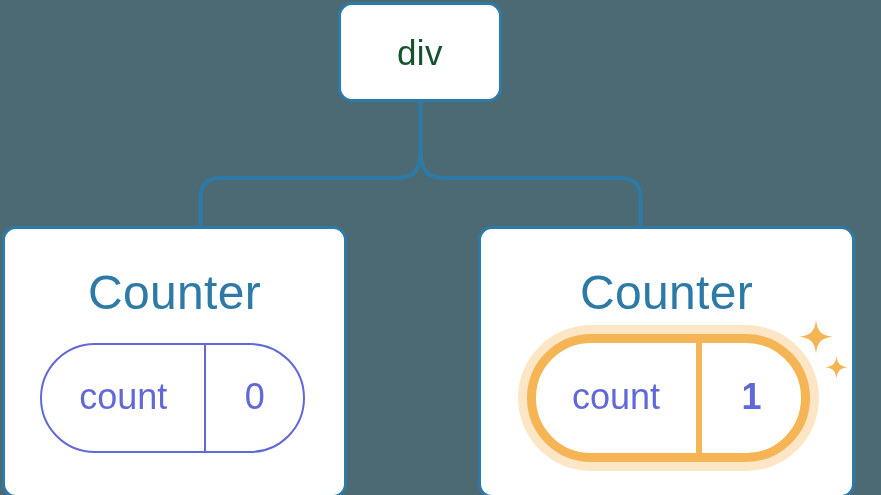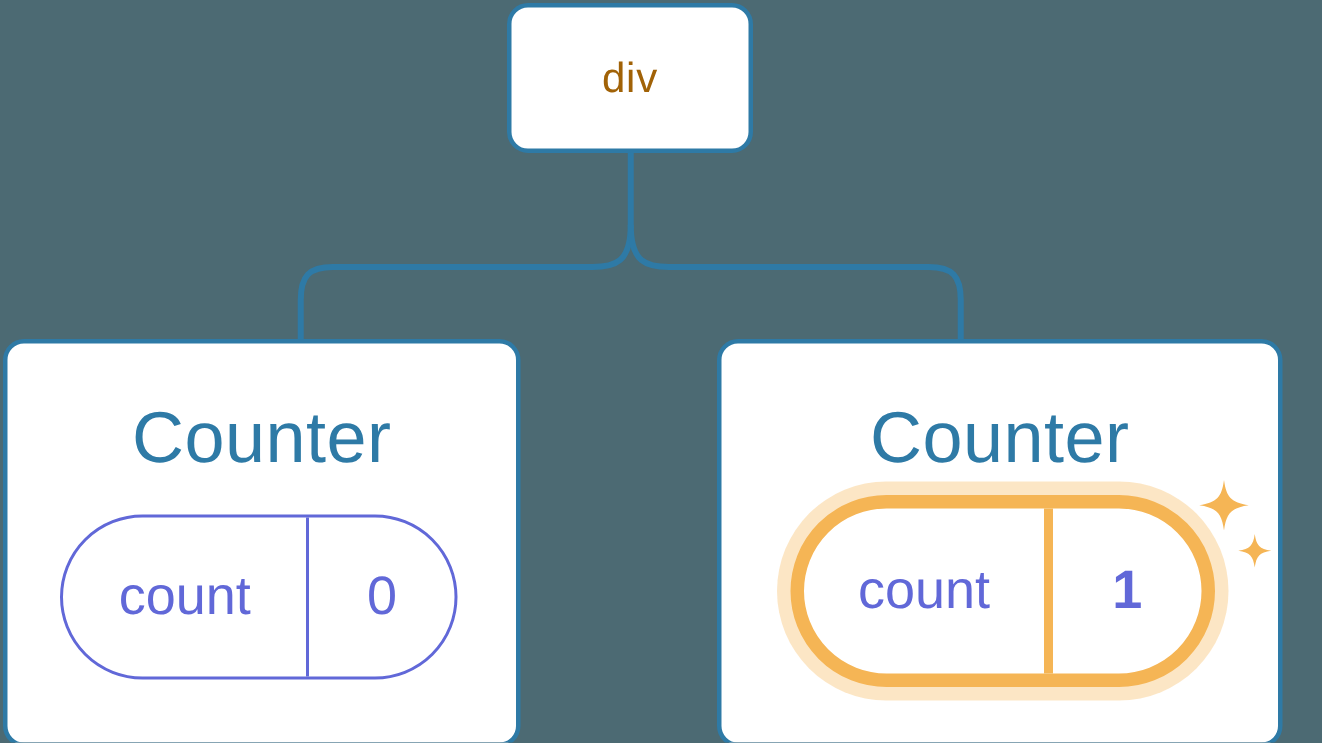--- a/index.html
+++ b/index.html
@@ -47,22 +47,22 @@
 
   
   #root-node {
     left: 338px;
     top: 2px;
     width: 164px;
     height: 100px;
     justify-content: center;
   }
   #root-node .node-title {
-    font-size: 28px;
-    color: #a16207;
+    font-size: 35px;
+    color: #14532d;
     letter-spacing: 0.5px;
     line-height: 1;
   }
 
   
   .component-card {
     padding-top: 40px;
   }
   #child-node-left {
     left: 2px;
@@ -80,20 +80,21 @@
     font-size: 48px;
     color: #2e7aa6;
     line-height: 1;
     letter-spacing: 0.3px;
   }
 
   
   .state-pill-wrap {
     position: absolute;
     display: flex;
+    align-items: center;
     justify-content: center;
   }
   #state-pill-wrap-left {
     left: 40px;
     top: 343px;
     width: 265px;
     height: 110px;
   }
   #state-pill-wrap-right {
     left: 518px;

